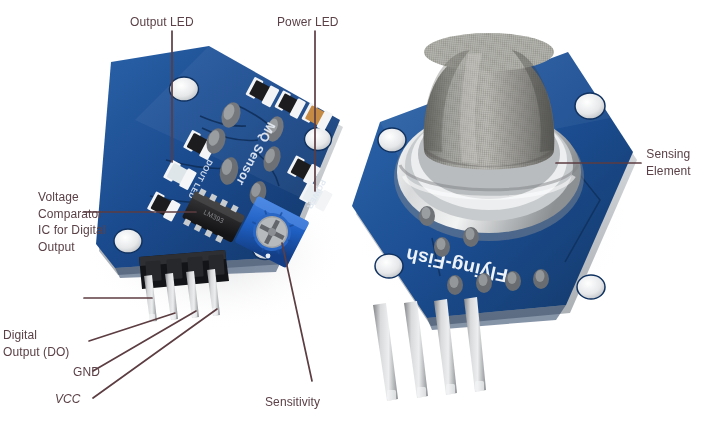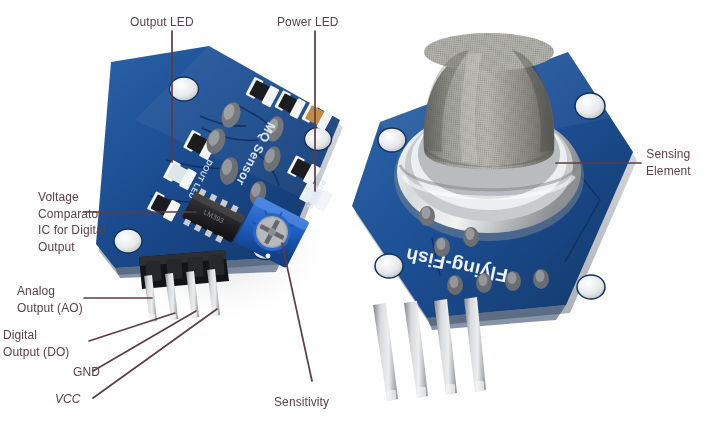--- a/index.html
+++ b/index.html
@@ -363,28 +363,26 @@
 
   <div class="callout l" style="left:130px; top:14px;">Output LED</div>
 
   <div class="callout l" style="left:277px; top:14px;text-align:center;">Power LED</div>
 
   <div class="callout l" style="left:17px; top:189px;margin-left:21px;">Voltage
 Comparator
 IC for Digital
 Output</div>
 
-  <div class="callout l" style="left:17px; top:283px;">Analog
-Output (AO)</div>
 
   <div class="callout l" style="left:3px; top:327px;">Digital
 Output (DO)</div>
 
   <div class="callout l" style="left:73px; top:364px;">GND</div>
 
   <div class="callout l" style="left:55px; top:391px;font-style:italic;">VCC</div>
 
-  <div class="callout l" style="left:274px; top:394px;">Sensitivity</div>
+  <div class="callout l" style="left:265px; top:394px;">Sensitivity</div>
 
   <div class="callout l" style="left:646px; top:146px;text-align:center;">Sensing
 Element</div>
 
 </div>
 
 </body></html>

